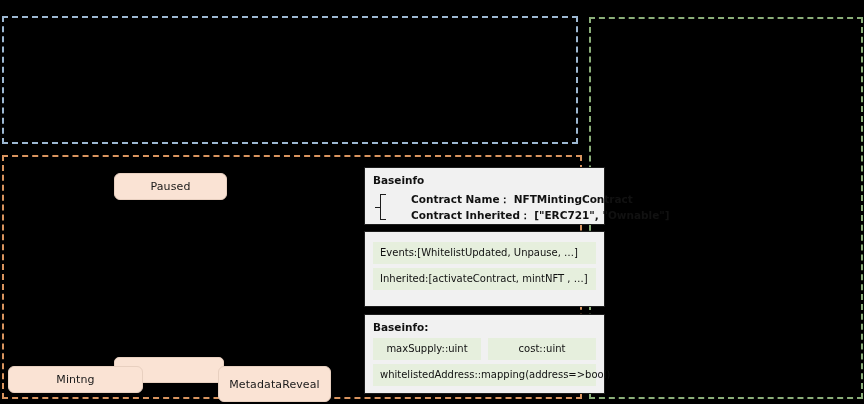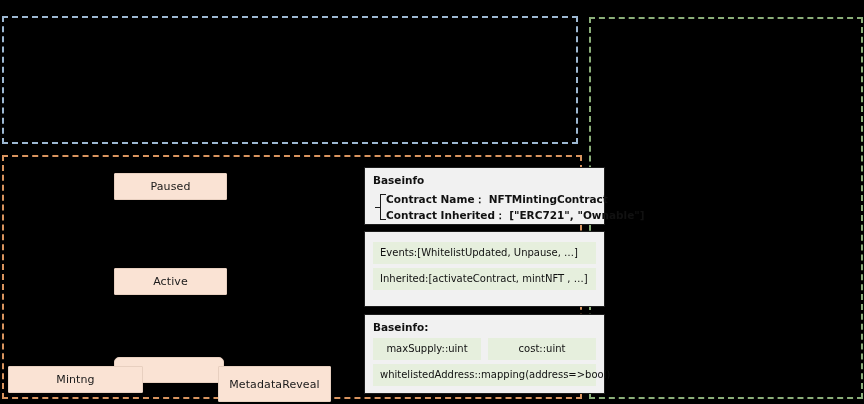--- a/index.html
+++ b/index.html
@@ -25,21 +25,21 @@
   .frame-blue   { border: 2px dashed #9db8d2; }
   .frame-orange { border: 2px dashed #d9945f; }
   .frame-green  { border: 2px dashed #8aae79; }
 
   
   .state-node {
     position: absolute;
     box-sizing: border-box;
     background: #fae3d4;
     border: 1px solid #e8d0c0;
-    border-radius: 1px;
+    border-radius: 6px;
     display: flex;
     align-items: center;
     justify-content: center;
     color: #1a1a1a;
     font-size: 11px;
     letter-spacing: .1px;
     white-space: nowrap;
     overflow: hidden;
   }
   .state-ghost {
@@ -63,20 +63,21 @@
     font-size: 10.5px;
     font-weight: 700;
     color: #111111;
     margin-bottom: 4px;
     line-height: 13px;
   }
   .kv-wrap {
     display: flex;
     align-items: stretch;
     padding-left: 2px;
+    gap: 25px;
   }
   .brace {
     width: 11px;
     position: relative;
     flex: none;
   }
   .brace::before {
     content: "";
     position: absolute;
     left: 5px; top: 3px; bottom: 3px;
@@ -133,23 +134,20 @@
   <div class="frame frame-orange" style="left:2px; top:155px; width:580px; height:244px;"></div>
 
   <div class="frame frame-green" style="left:589px; top:17px; width:274px; height:382px;"></div>
 
   <div class="state-ghost" style="left:114px; top:357px; width:110px; height:26px;"></div>
 
   <div class="state-node" style="left:114px; top:173px; width:113px; height:27px;">
     <span>Paused</span>
   </div>
 
-  <div class="state-node" style="left:114px; top:268px; width:113px; height:27px;">
-    <span>Active</span>
-  </div>
 
   <div class="state-node" style="left:8px; top:366px; width:135px; height:27px;">
     <span>Mintng</span>
   </div>
 
   <div class="state-node" style="left:218px; top:366px; width:113px; height:36px;">
     <span>MetadataReveal</span>
   </div>
 
   <div class="card" style="left:336px; top:167px; width:241px; height:58px;">

